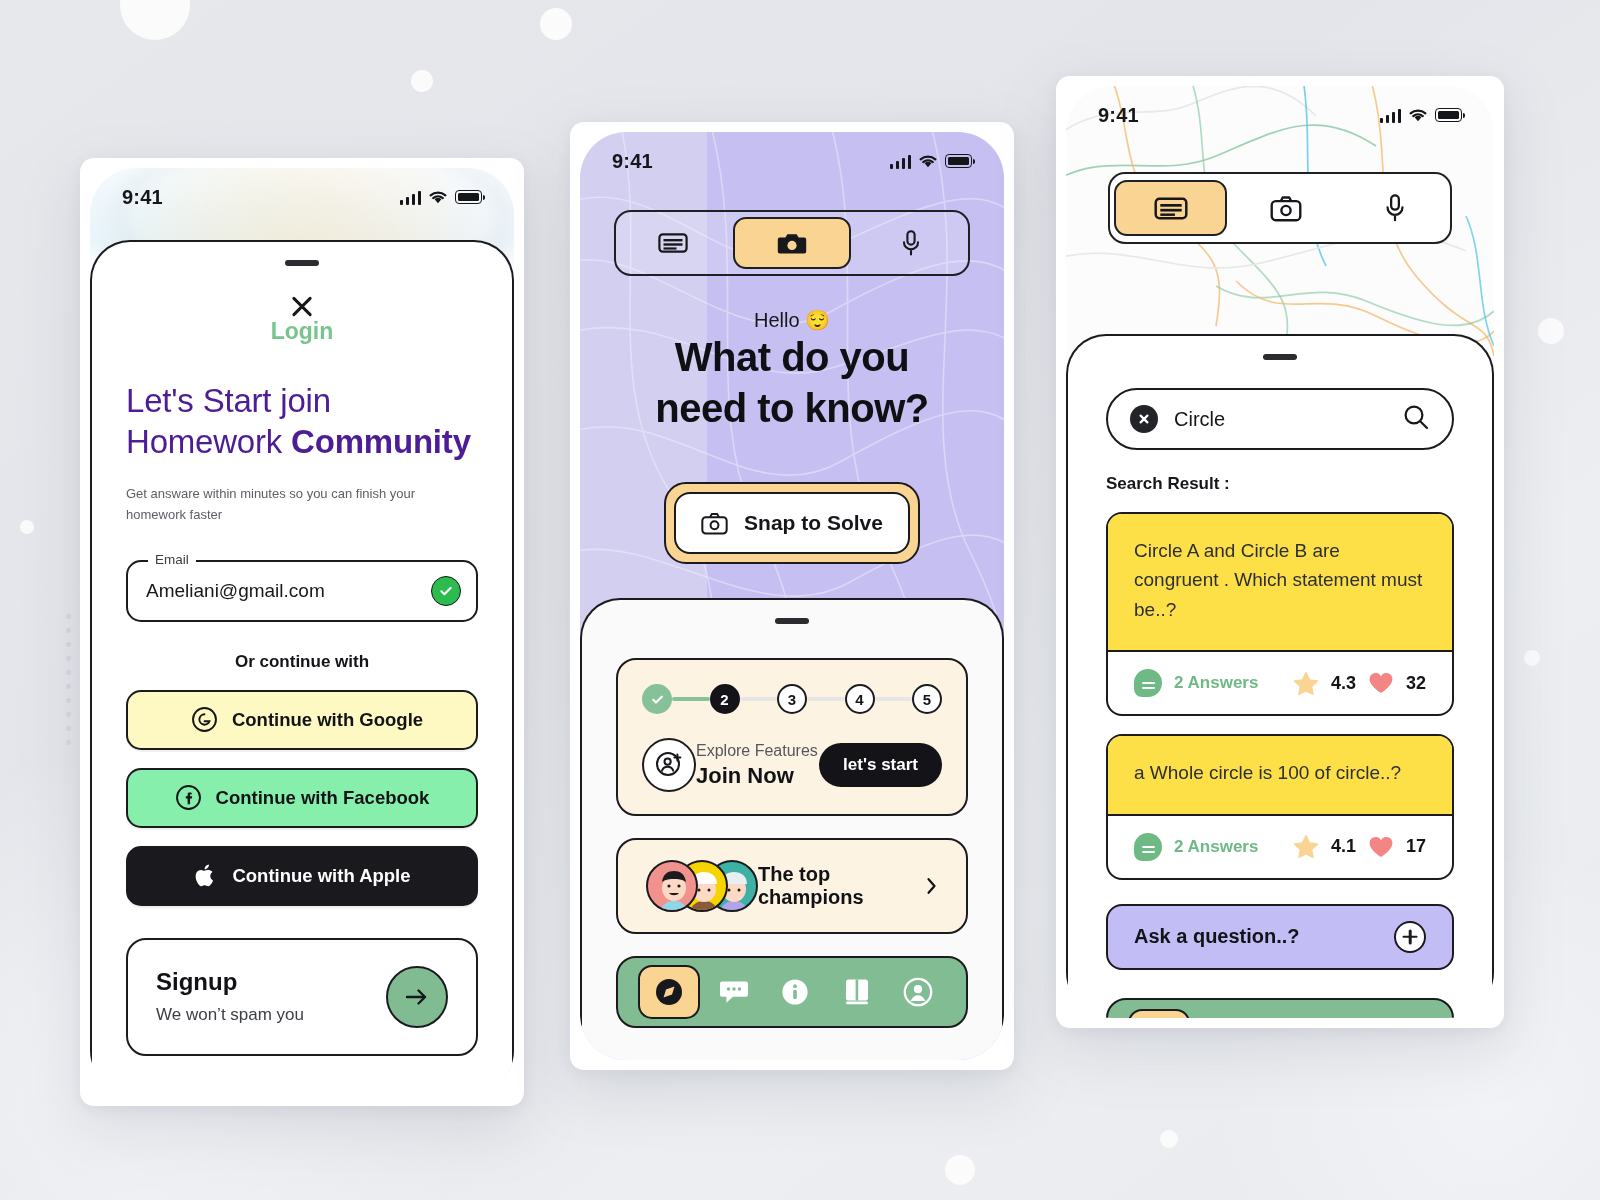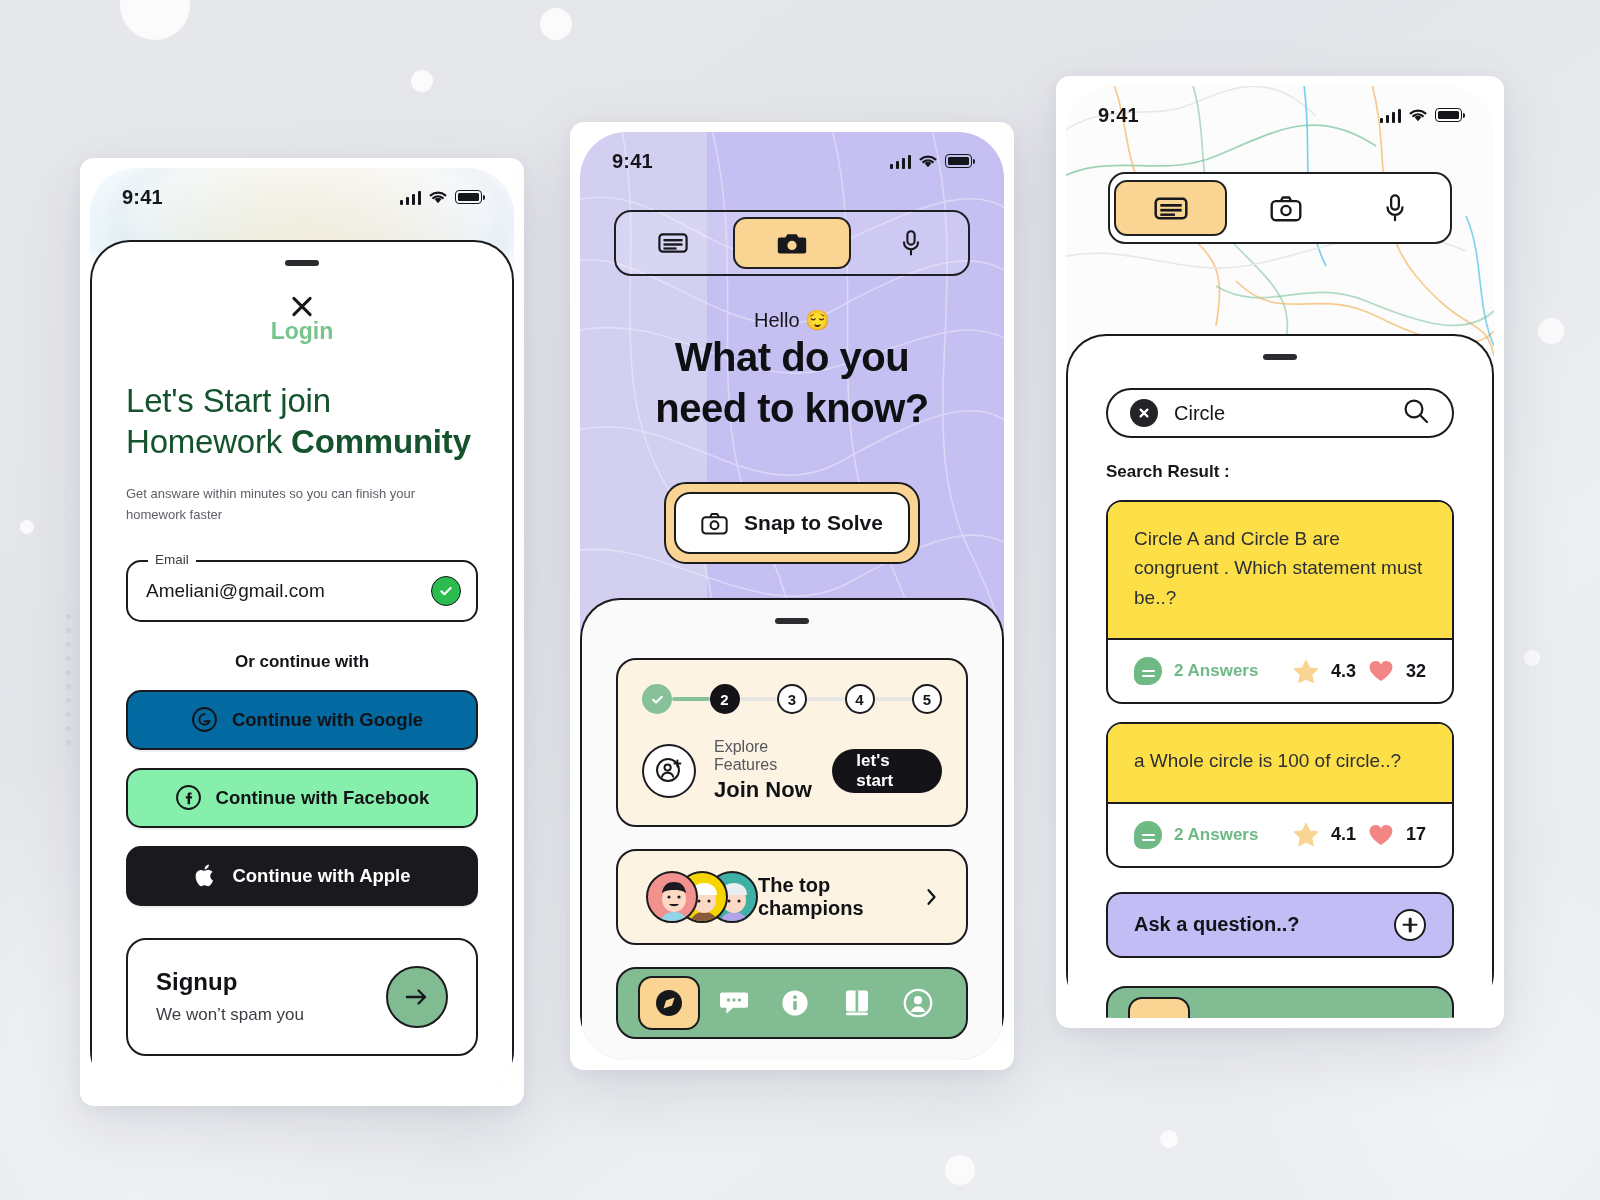--- a/index.html
+++ b/index.html
@@ -94,21 +94,21 @@
   .s1-topbar { display: flex; align-items: center; justify-content: space-between; margin-top: 26px; flex-direction: column; }
   .x-icon { width: 26px; height: 26px; position: relative; cursor: pointer; }
   .x-icon::before, .x-icon::after {
     content:''; position:absolute; top:50%; left:0; width:100%; height:3px;
     background:#16171b; border-radius:2px;
   }
   .x-icon::before { transform: rotate(45deg); }
   .x-icon::after  { transform: rotate(-45deg); }
   .login-link { font-size: 23px; font-weight: 700; color: #77c48c; }
 
-  .s1-title { margin-top: 36px; font-size: 33px; line-height: 1.23; color: #14532d; font-weight: 400; letter-spacing: -.2px; }
+  .s1-title { margin-top: 36px; font-size: 33px; line-height: 1.23; color: #4c1d95; font-weight: 400; letter-spacing: -.2px; }
   .s1-title b { font-weight: 800; }
   .s1-sub { margin-top: 22px; font-size: 13px; line-height: 1.6; color: #5d6067; max-width: 350px; }
 
   .field {
     position: relative; margin-top: 34px; height: 62px;
     border: 2.2px solid #1b1b1f; border-radius: 15px;
     display: flex; align-items: center; padding: 0 18px;
   }
   .field-label {
     position: absolute; top: -10px; left: 20px; background: #fff; padding: 0 7px;
@@ -123,21 +123,21 @@
 
   .or-text { text-align: center; margin-top: 30px; font-size: 17px; font-weight: 700; color: #141519; }
 
   .oauth-btn {
     margin-top: 18px; height: 60px; border-radius: 15px;
     border: 2.2px solid #1b1b1f;
     display: flex; align-items: center; justify-content: center; gap: 14px;
     font-size: 18.5px; font-weight: 700;
     box-shadow: 0 2px 0 rgba(0,0,0,.06);
   }
-  .oauth-google { background: #0369a1; color: #121317; padding-left: 10px; }
+  .oauth-google { background: #fef9c3; color: #121317; padding-left: 10px; }
   .oauth-fb     { background: #86efac; color: #121317; }
   .oauth-apple  { background: #1a1a1e; color: #ffffff; border-color: #1a1a1e; }
 
   .signup-card {
     position: relative; z-index: 5;
     margin-top: 32px; height: 118px;
     background: #fff; border: 2.2px solid #1b1b1f; border-radius: 20px;
     display: flex; align-items: center; justify-content: space-between;
     padding: 0 28px;
   }
@@ -196,21 +196,21 @@
     width: 30px; height: 30px; border-radius: 50%; flex: 0 0 auto;
     border: 2px solid #1b1b1f; background: #fff;
     display: flex; align-items: center; justify-content: center;
     font-size: 15px; font-weight: 700; color: #15161a;
   }
   .step.done { background: #86c199; border-color: #86c199; }
   .step.current { background: #141418; color: #fff; border-color: #141418; }
   .step-line { flex: 1 1 auto; height: 4px; background: #e6e6e6; border-radius: 3px; }
   .step-line.filled { background: #86c199; }
 
-  .join-row { display: flex; align-items: center; gap: 18px; margin-top: 24px; }
+  .join-row { display: flex; align-items: center; margin-top: 24px; }
   .join-ico {
     width: 54px; height: 54px; border-radius: 50%; background: #fff;
     border: 2.2px solid #1b1b1f; display: flex; align-items: center; justify-content: center; flex: 0 0 auto;
   }
   .join-small { font-size: 16px; color: #55575e; }
   .join-big { font-size: 22px; font-weight: 700; color: #111216; margin-top: 3px; }
   .lets-start {
     margin-left: auto; background: #141418; color: #fff; border-radius: 22px;
     height: 44px; padding: 0 24px; display: flex; align-items: center;
     font-size: 17px; font-weight: 700;
@@ -244,21 +244,21 @@
 
   #phone3 .seg-bar { background: #ffffff; top: 86px; left: 42px; right: 42px; height: 72px; }
   #phone3 .seg.active { height: 56px; }
 
   .s3-sheet {
     position: absolute; left: 0; right: 0; bottom: 0; top: 248px; z-index: 7;
     background: #fff; border: 2.4px solid #1b1b1f; border-bottom: none;
     border-radius: 40px 40px 0 0; padding: 18px 38px 0;
   }
   .searchbar {
-    margin-top: 28px; height: 50px; border: 2.2px solid #1b1b1f; border-radius: 32px;
+    margin-top: 28px; height: 62px; border: 2.2px solid #1b1b1f; border-radius: 32px;
     display: flex; align-items: center; padding: 0 22px; gap: 16px;
   }
   .clear-btn {
     width: 28px; height: 28px; border-radius: 50%; background: #232428; flex: 0 0 auto;
     display: flex; align-items: center; justify-content: center;
   }
   .search-val { font-size: 20px; color: #16171b; }
 
   .result-label { margin-top: 24px; font-size: 17px; font-weight: 700; color: #16171b; }
 

